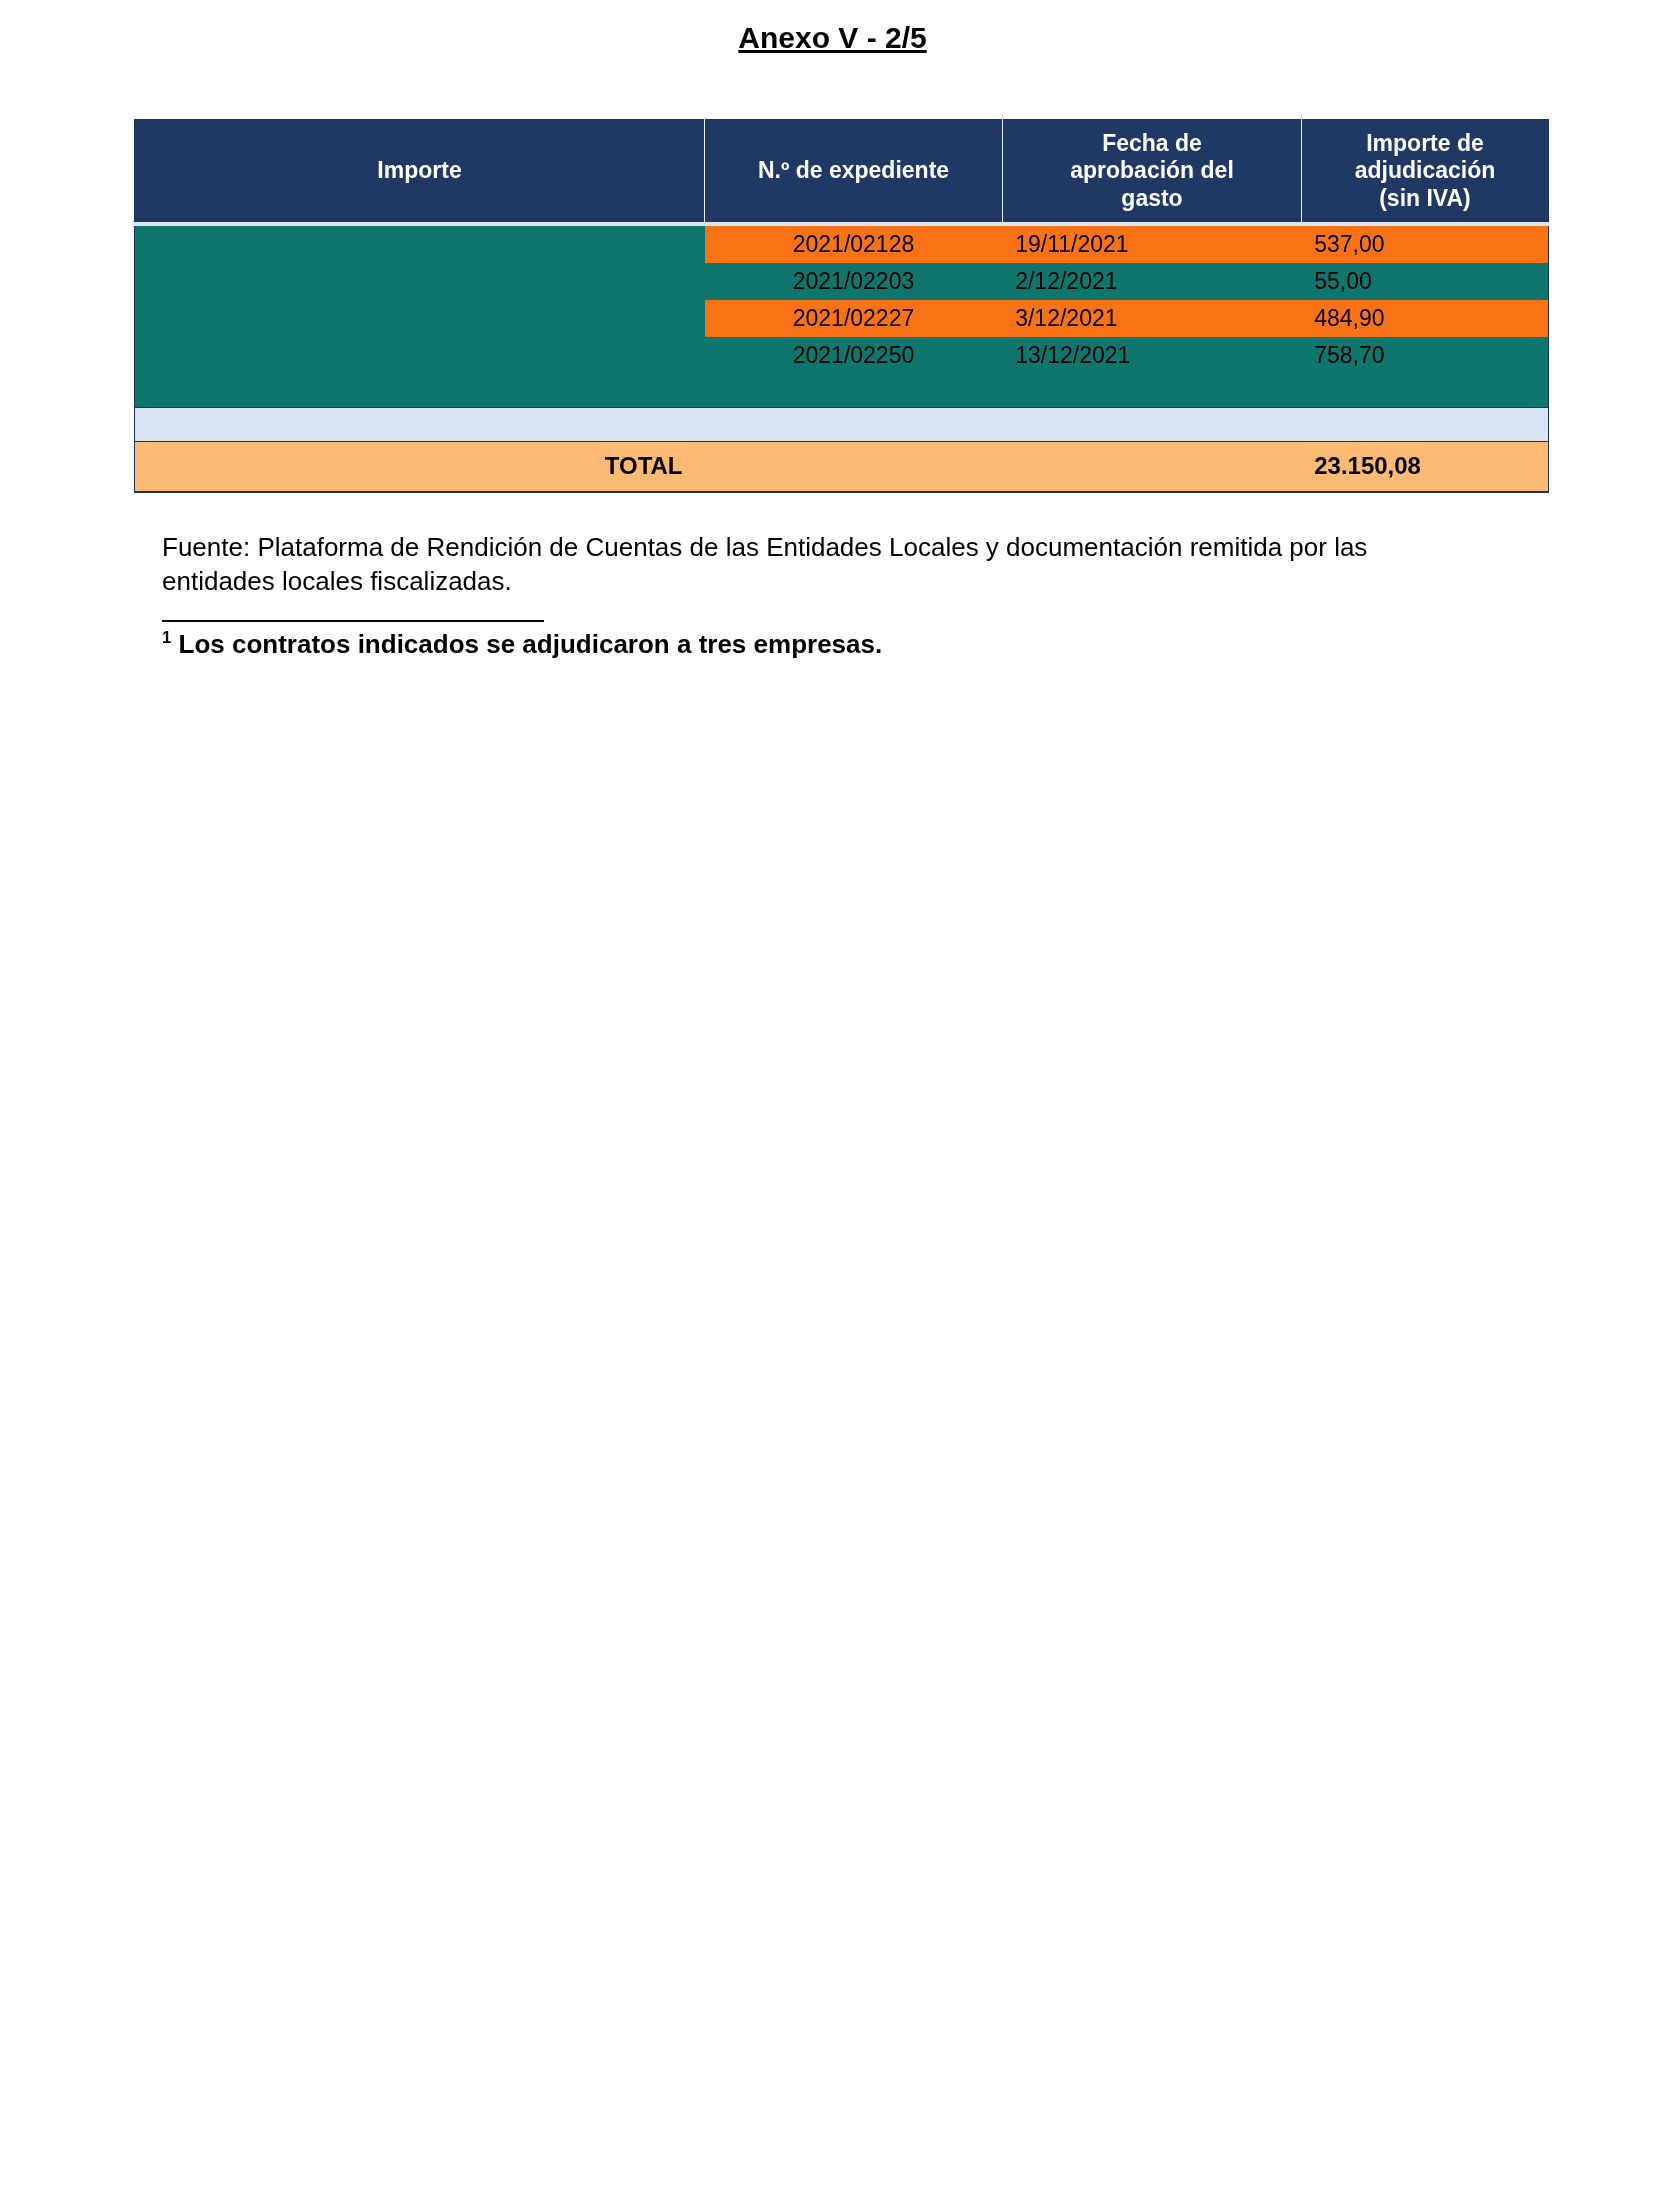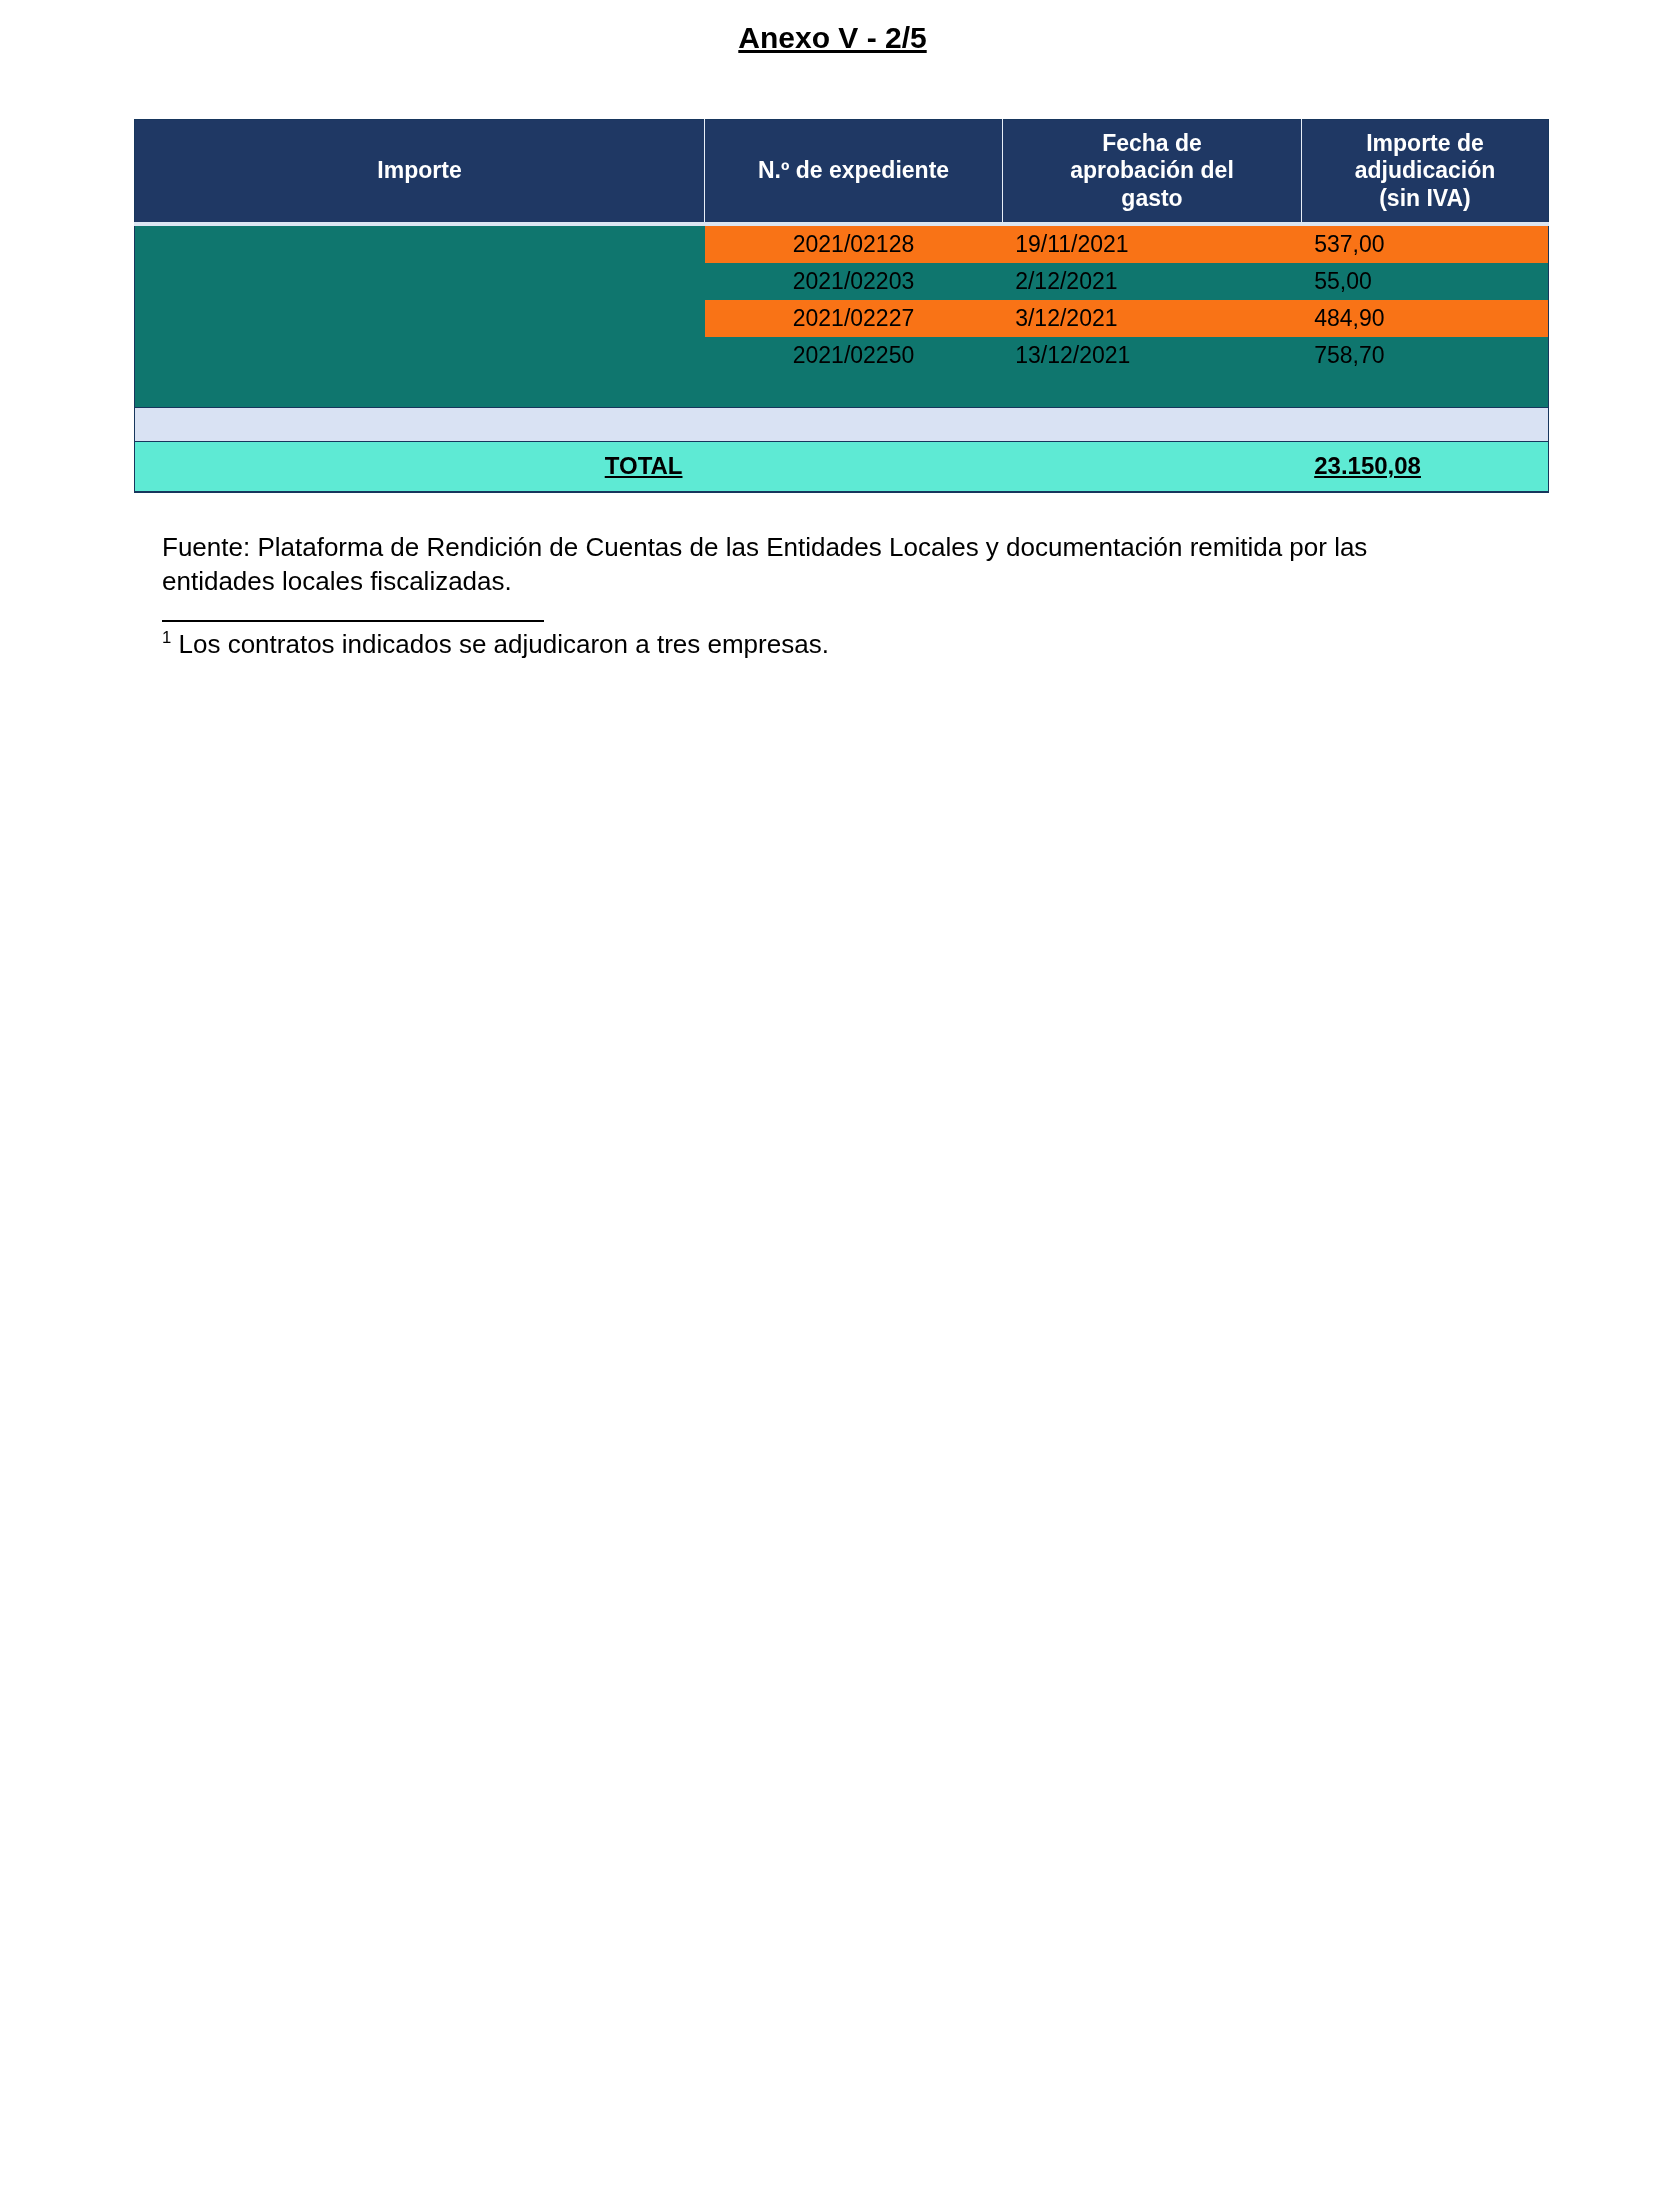--- a/index.html
+++ b/index.html
@@ -64,45 +64,45 @@
   tr.shaded .c-exp,
   tr.shaded .c-fecha,
   tr.shaded .c-imp { background: #f97316; }
 
   tr.lastdata td { border-bottom: 1.6px solid #17365D; }
   tr.empty-a td  { height: 33px; border-bottom: 1.6px solid #17365D; }
   tr.empty-b td  { height: 33px; background: #D9E2F3; }
 
   tr.total td {
     height: 49px;
-    background: #5eead4;
+    background: #fdba74;
     border-top: 1.6px solid #17365D;
     border-bottom: 2.4px solid #17365D;
     font-weight: bold;
     font-size: 24px;
-    text-decoration: underline;
   }
   tr.total .t-label { text-align: right; padding-right: 22px; }
 
   
   .fuente {
     margin: 37px 0 0 162px;
     width: 1318px;
     font-size: 26px;
     line-height: 1.32;
   }
   .fn-sep {
     margin: 21px 0 6.4px 162px;
     width: 382px;
     height: 0;
     border-top: 2.4px solid #000000;
   }
   .footnote {
     margin: 1px 0 0 162px;
     font-size: 26px;
+    font-weight: bold;
   }
   .footnote sup { font-size: 16.7px; }
 </style>
 </head>
 <body>
 
 <div class="page">
 
   <h1 class="title">Anexo V - 2/5</h1>
 

